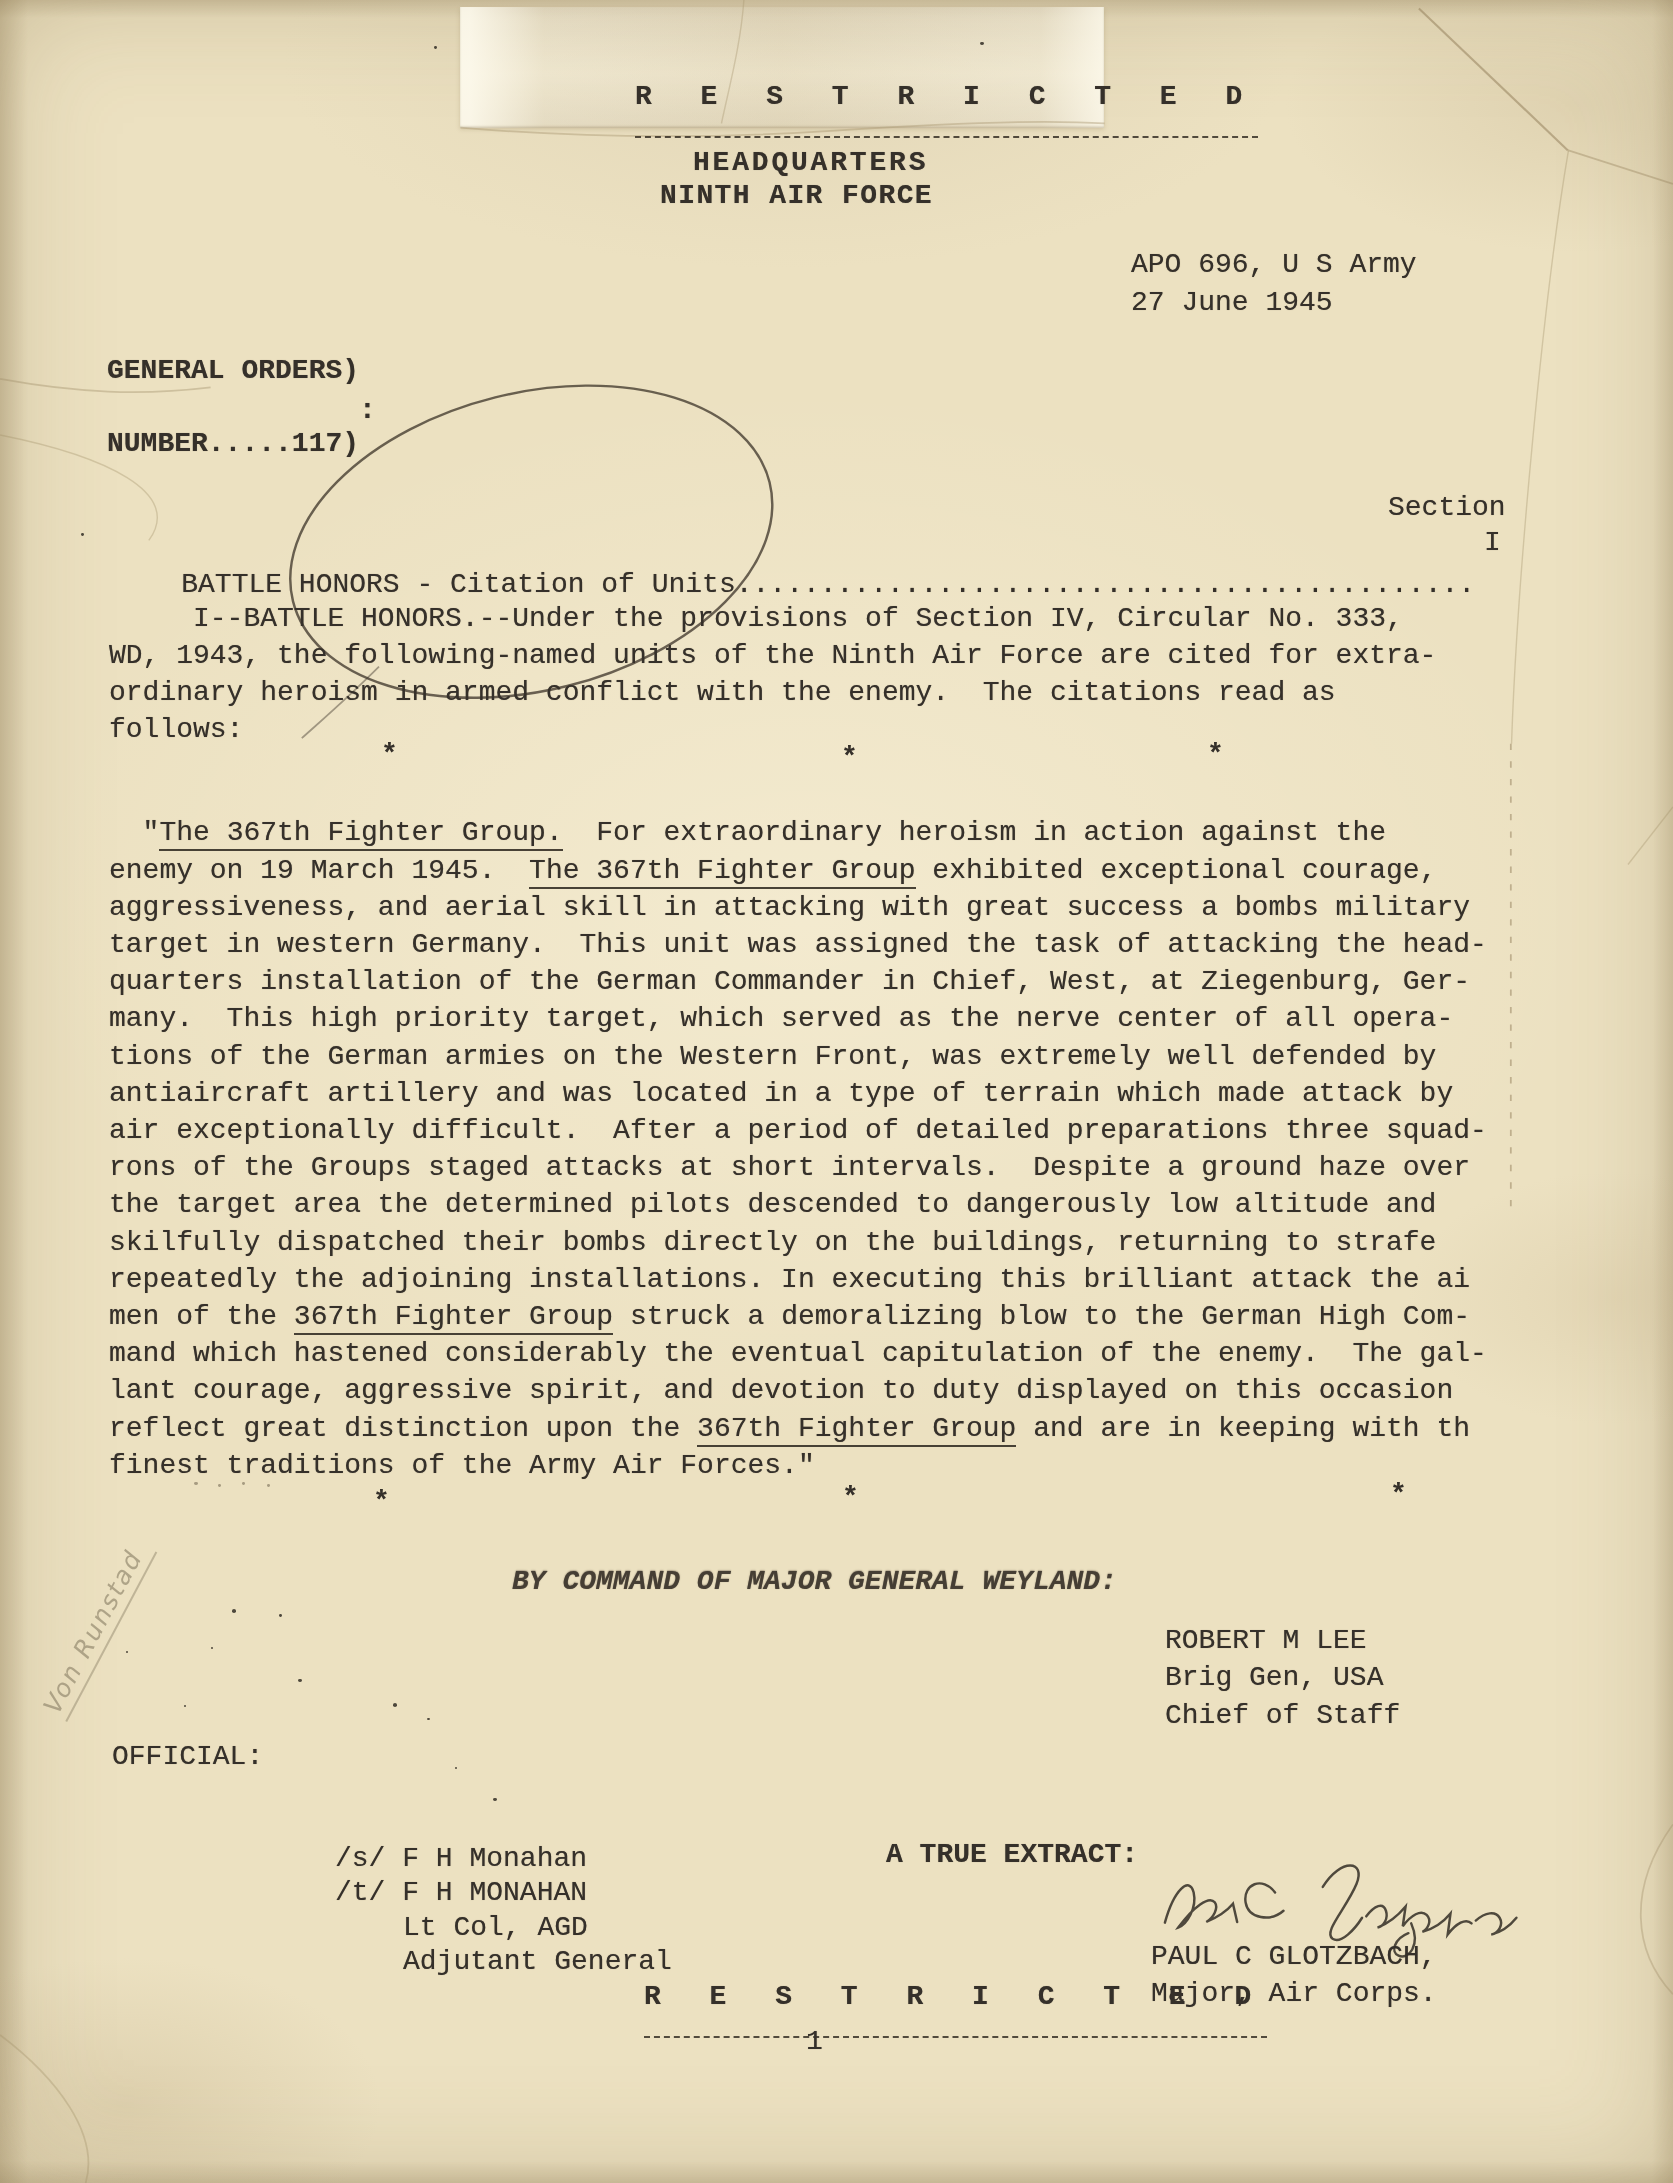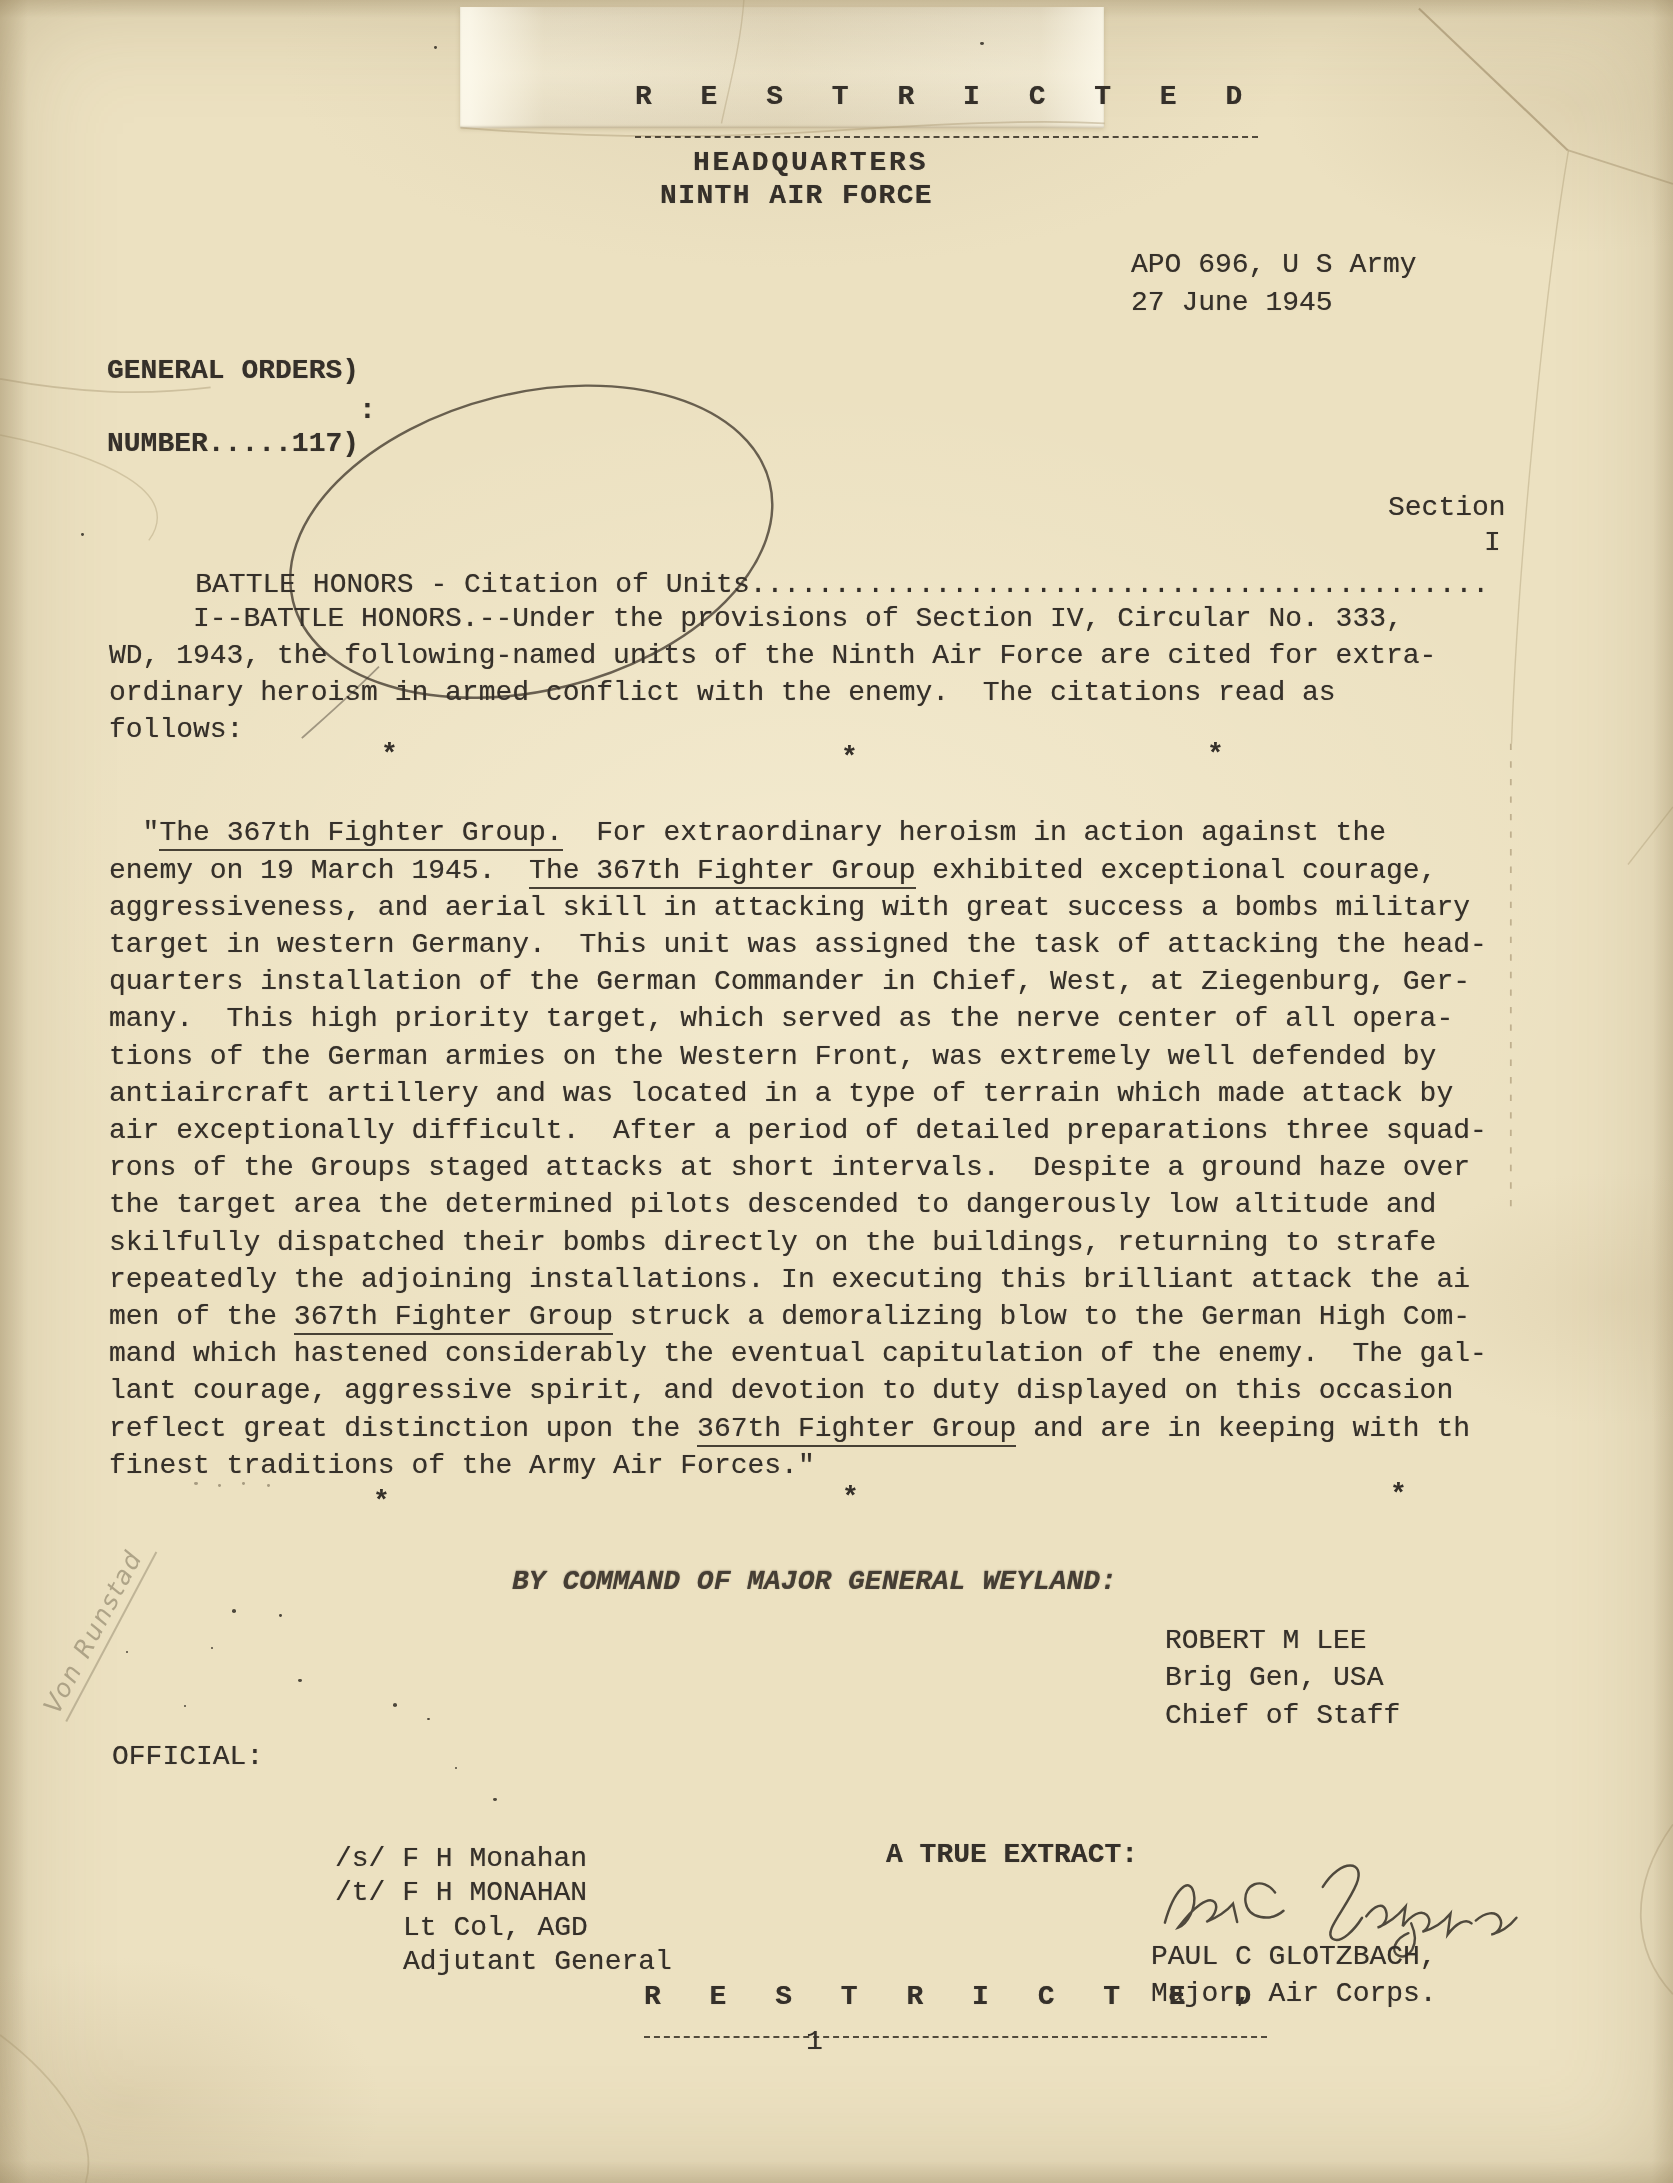--- a/index.html
+++ b/index.html
@@ -115,21 +115,21 @@
   <div class="tl hv" style="left:660px;top:178px;letter-spacing:1.4px">NINTH AIR FORCE</div>
 
   <div class="tl" style="left:1131px;top:247px">APO 696, U S Army</div>
   <div class="tl" style="left:1131px;top:285px">27 June 1945</div>
 
   <div class="tl hv" style="left:107px;top:353px">GENERAL ORDERS)</div>
   <div class="tl hv" style="left:359px;top:393px">:</div>
   <div class="tl hv" style="left:107px;top:426px">NUMBER.....117)</div>
 
   <div class="tl" style="left:1388px;top:490px">Section</div>
-  <div class="tl" style="left:128px;top:531px">
+  <div class="tl" style="left:114px;top:531px">
     <span>BATTLE HONORS - Citation of Units</span><span>............................................</span>
   </div>
   <div class="tl" style="left:1484px;top:525px">I</div>
 
   <div class="tl" style="left:109px;top:601px">     I--BATTLE HONORS.--Under the provisions of Section IV, Circular No. 333,</div>
   <div class="tl" style="left:109px;top:638px">WD, 1943, the following-named units of the Ninth Air Force are cited for extra-</div>
   <div class="tl" style="left:109px;top:675px">ordinary heroism in armed conflict with the enemy.  The citations read as</div>
   <div class="tl" style="left:109px;top:712px">follows:</div>
 
   <span class="ast" style="left:381px;top:739px">*</span>

